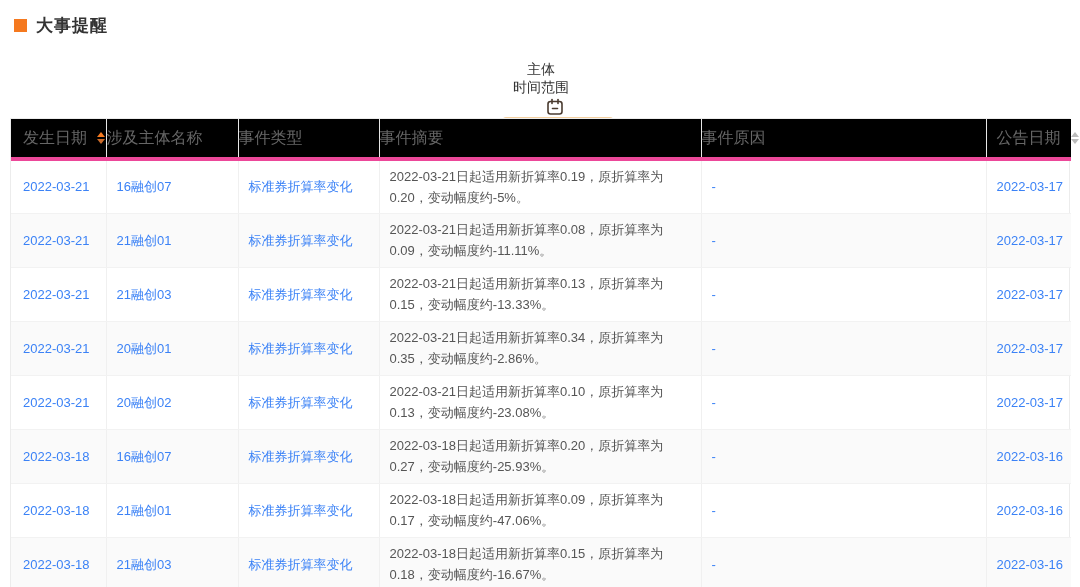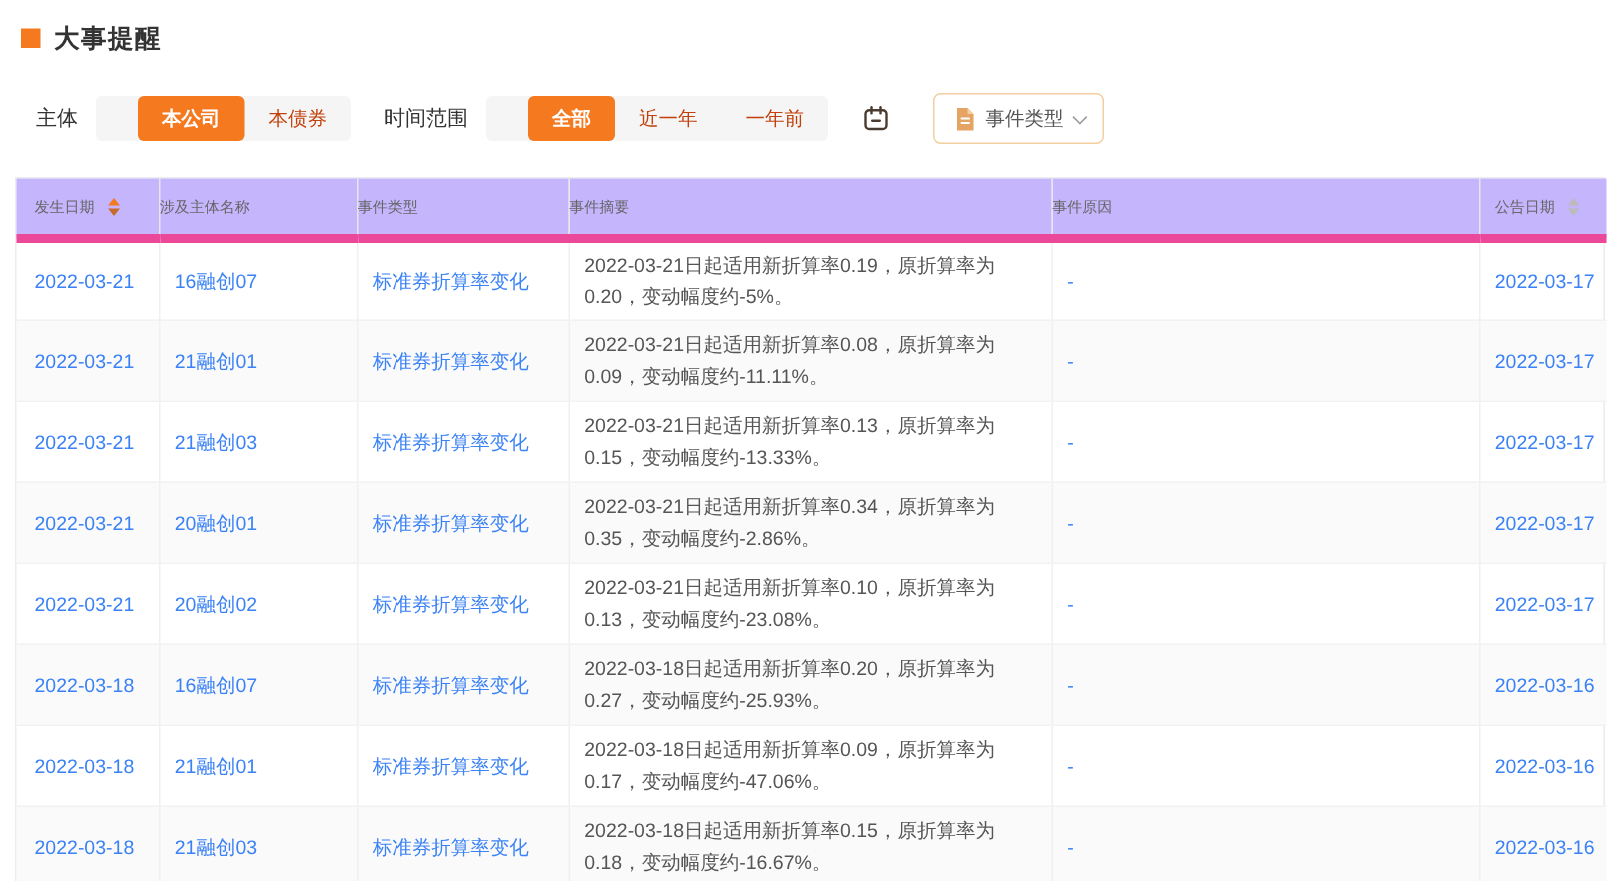--- a/index.html
+++ b/index.html
@@ -8,42 +8,42 @@
 
   
   .page-header { position: absolute; top: 14px; left: 14px; display: flex; align-items: center; text-align: right; }
   .title-square { position: relative; width: 13px; height: 13px; background: var(--accent); margin-right: 9px; }
   .title-square::before { content: ""; position: absolute; left: -4px; top: -4px; width: 7px; height: 7px;
     background: #e3e3e3; z-index: -1; }
   .page-title { font-size: 17px; font-weight: bold; color: #333; letter-spacing: 1px; }
 
   
   .filter-bar { position: absolute; top: 61px; left: 24px; right: 10px; height: 36px;
-    display: flex; align-items: center; }
+    display: flex; align-items: center; flex-direction: column; }
   .filter-label { font-size: 14px; color: #333; margin-right: 12px; }
   .seg-group { display: inline-flex; align-items: stretch; background: #f5f5f5; border-radius: 4px;
     overflow: hidden; height: 30px; }
   .seg-option { display: flex; align-items: center; padding: 0 16px; font-size: 13px; color: #c2410c;
     cursor: pointer; border-radius: 4px; }
   .seg-option.selected { background: var(--accent); color: #fff; font-weight: bold; margin-left: 28px; }
   .gap-lg { width: 22px; }
   .icon-btn { width: 32px; height: 32px; border: none; background: #fff; border-radius: 4px;
     display: flex; align-items: center; justify-content: center; cursor: pointer; margin-left: 16px; }
   .event-type-btn { margin-left: 22px; height: 34px; background: #fff; border: 1px solid #f3cf9f;
     border-radius: 5px; display: inline-flex; align-items: center; padding: 0 13px; cursor: pointer; }
   .event-type-btn .btn-label { font-size: 13px; color: #555; margin: 0 6px 0 6px; }
   .chevron-down { width: 7px; height: 7px; border-right: 1.5px solid #999; border-bottom: 1.5px solid #999;
     transform: rotate(45deg) translateY(-2px); display: inline-block; }
 
   
   .table-wrap { position: absolute; left: 10px; top: 118px; width: 1060px;
     border: 1px solid #ececec; border-bottom: none; }
   table { border-collapse: collapse; table-layout: fixed; width: 1060px; }
-  thead th { background: #c4b5fd; height: 40px; font-size: 10px; font-weight: normal; color: #666;
-    border-right: 1px solid #e7e7e7; border-bottom: 6px solid #ec4899; white-space: nowrap; }
+  thead th { background: #000000; height: 40px; font-size: 16px; font-weight: normal; color: #666;
+    border-right: 1px solid #e7e7e7; border-bottom: 4px solid #ec4899; white-space: nowrap; }
   thead th:last-child { border-right: none; }
   tbody td { height: 54px; font-size: 13px; color: #3b82f6; border-right: 1px solid #f0f0f0;
     border-bottom: 1px solid #f2f2f2; vertical-align: middle; line-height: 21px; }
   tbody td:last-child { border-right: none; }
   tbody tr:nth-child(even) { background: #fafafa; }
   .th-left { text-align: left; padding-left: 12px; }
   .th-center { text-align: left; }
   .cell-date { padding-left: 12px; }
   .cell-pad { padding-left: 10px; padding-right: 8px; margin-left: 24px; }
   .cell-summary { padding-left: 10px; padding-right: 12px; color: #555; }

